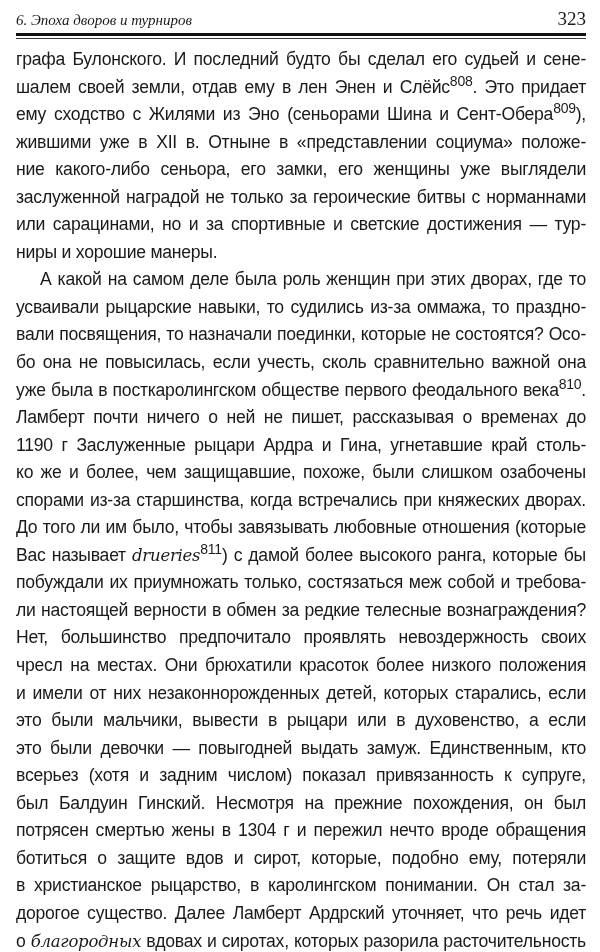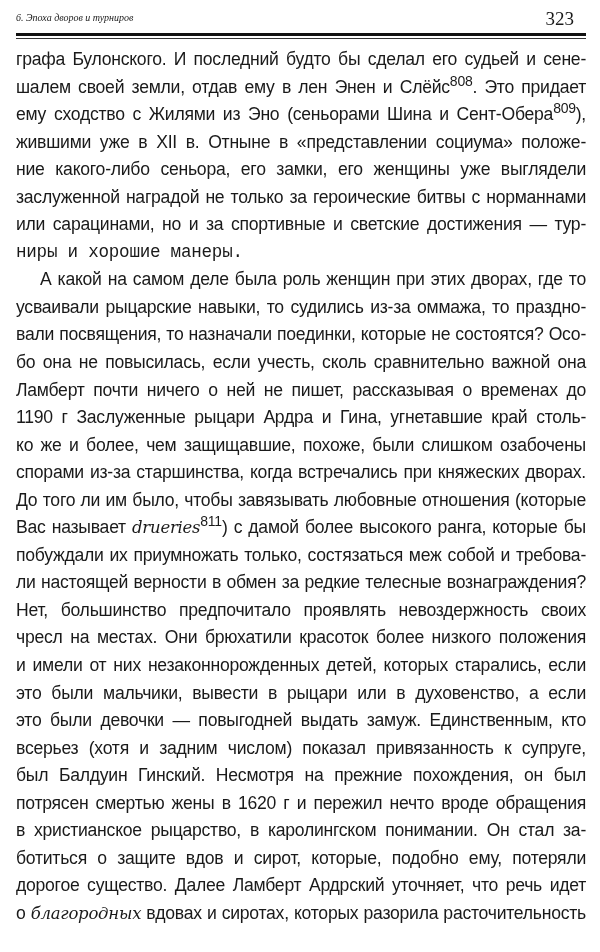--- a/index.html
+++ b/index.html
@@ -1,28 +1,28 @@
 <!DOCTYPE html>
 <html><head>
 <meta charset="utf-8">
 <style>
   html, body { margin: 0; padding: 0; background: #ffffff; }
   body { width: 600px; height: 952px; overflow: hidden; position: relative; color: #1a1a1a; }
   .page { position: absolute; left: 16px; top: 0; width: 570px; }
   .running-head { position: absolute; left: 0; top: 8px; width: 570px; height: 22px;
     font-family: "Liberation Serif", serif; }
-  .rh-title { position: absolute; left: 0; top: 4px; font-style: italic; font-size: 10px; }
-  .rh-page { position: absolute; right: 12px; top: 0; font-size: 19px; }
+  .rh-title { position: absolute; left: 0; top: 4px; font-style: italic; font-size: 15px; }
+  .rh-page { position: absolute; right: 0; top: 0; font-size: 19px; }
   .rule-thick { position: absolute; left: 0; top: 33px; width: 570px; height: 3px; background: #111; }
   .rule-thin { position: absolute; left: 0; top: 38px; width: 570px; height: 1px; background: #333; }
   .body { position: absolute; left: 0; top: 46px; width: 570px;
     font-family: "Liberation Sans", sans-serif; font-size: 17.6px; line-height: 27.55px;
     letter-spacing: -0.25px; }
   .line { display: block; white-space: nowrap; text-align: justify; text-align-last: justify; height: 27.55px; }
-  .line.last { text-align-last: left; font-family: Liberation Mono, monospace; }
+  .line.last { text-align-last: left; }
   .line.indent { padding-left: 24px; }
   sup { font-size: 14px; vertical-align: 7px; line-height: 0; }
   em { font-family: "DejaVu Serif", serif; font-size: 16.5px; }
 </style>
 </head>
 <body>
 
 <div class="page">
   <div class="running-head">
     <span class="rh-title">6. Эпоха дворов и турниров</span>
@@ -36,34 +36,35 @@
       <span class="line"><span>ему сходство с Жилями из Эно (сеньорами Шина и Сент-Обера</span><sup>809</sup><span>),</span></span>
       <span class="line"><span>жившими уже в XII в. Отныне в «представлении социума» положе-</span></span>
       <span class="line"><span>ние какого-либо сеньора, его замки, его женщины уже выглядели</span></span>
       <span class="line"><span>заслуженной наградой не только за героические битвы с норманнами</span></span>
       <span class="line"><span>или сарацинами, но и за спортивные и светские достижения — тур-</span></span>
       <span class="line last"><span>ниры и хорошие манеры.</span></span>
       <span class="line indent"><span>А какой на самом деле была роль женщин при этих дворах, где то</span></span>
       <span class="line"><span>усваивали рыцарские навыки, то судились из-за оммажа, то праздно-</span></span>
       <span class="line"><span>вали посвящения, то назначали поединки, которые не состоятся? Осо-</span></span>
       <span class="line"><span>бо она не повысилась, если учесть, сколь сравнительно важной она</span></span>
+      <span class="line"><span>уже была в посткаролингском обществе первого феодального века</span><sup>810</sup><span>.</span></span>
       <span class="line"><span>Ламберт почти ничего о ней не пишет, рассказывая о временах до</span></span>
       <span class="line"><span>1190 г Заслуженные рыцари Ардра и Гина, угнетавшие край столь-</span></span>
       <span class="line"><span>ко же и более, чем защищавшие, похоже, были слишком озабочены</span></span>
       <span class="line"><span>спорами из-за старшинства, когда встречались при княжеских дворах.</span></span>
       <span class="line"><span>До того ли им было, чтобы завязывать любовные отношения (которые</span></span>
       <span class="line"><span>Вас называет </span><em>drueries</em><sup>811</sup><span>) с дамой более высокого ранга, которые бы</span></span>
       <span class="line"><span>побуждали их приумножать только, состязаться меж собой и требова-</span></span>
       <span class="line"><span>ли настоящей верности в обмен за редкие телесные вознаграждения?</span></span>
       <span class="line"><span>Нет, большинство предпочитало проявлять невоздержность своих</span></span>
       <span class="line"><span>чресл на местах. Они брюхатили красоток более низкого положения</span></span>
       <span class="line"><span>и имели от них незаконнорожденных детей, которых старались, если</span></span>
       <span class="line"><span>это были мальчики, вывести в рыцари или в духовенство, а если</span></span>
       <span class="line"><span>это были девочки — повыгодней выдать замуж. Единственным, кто</span></span>
       <span class="line"><span>всерьез (хотя и задним числом) показал привязанность к супруге,</span></span>
       <span class="line"><span>был Балдуин Гинский. Несмотря на прежние похождения, он был</span></span>
-      <span class="line"><span>потрясен смертью жены в 1620 г и пережил нечто вроде обращения</span></span>
+      <span class="line"><span>потрясен смертью жены в 1304 г и пережил нечто вроде обращения</span></span>
+      <span class="line"><span>ботиться о защите вдов и сирот, которые, подобно ему, потеряли</span></span>
       <span class="line"><span>в христианское рыцарство, в каролингском понимании. Он стал за-</span></span>
-      <span class="line"><span>ботиться о защите вдов и сирот, которые, подобно ему, потеряли</span></span>
       <span class="line"><span>дорогое существо. Далее Ламберт Ардрский уточняет, что речь идет</span></span>
       <span class="line"><span>о </span><em>благородных</em><span> вдовах и сиротах, которых разорила расточительность</span></span>
     </div>
 </div>
 
 </body></html>

